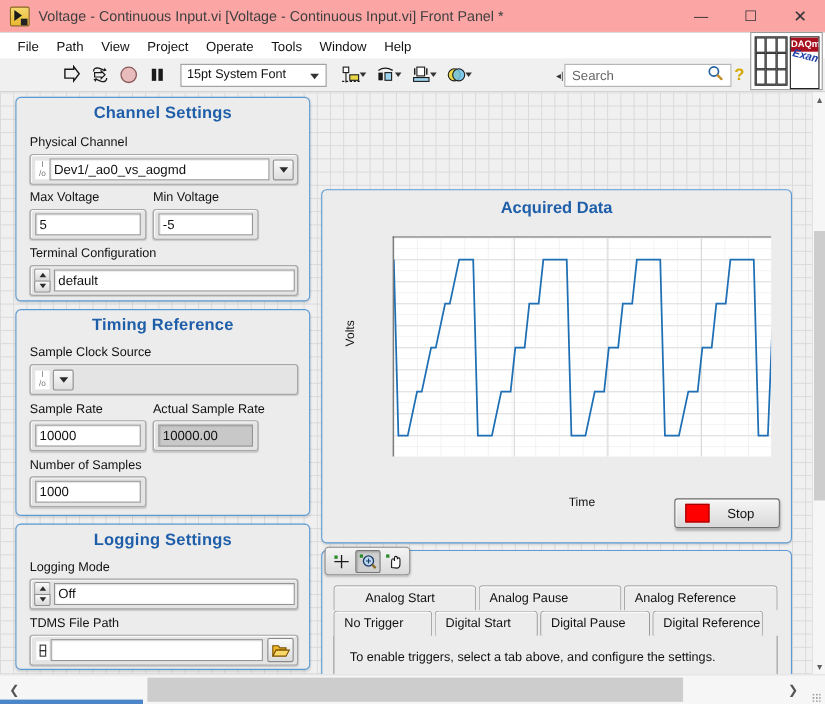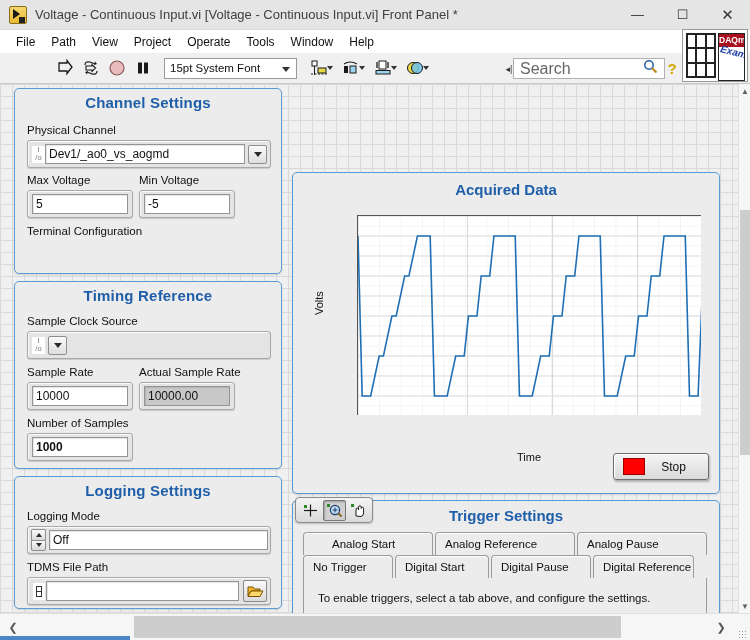--- a/index.html
+++ b/index.html
@@ -7,21 +7,21 @@
     width: 750px; height: 640px;
     font-family: "Liberation Sans", sans-serif;
     background: #ffffff;
     overflow: hidden;
   }
   body { position: relative; }
 
   
   .titlebar {
     position: absolute; left: 0; top: 0; width: 750px; height: 30px;
-    background: #e5e5e5;
+    background: #fca5a5;
     border-bottom: 1px solid #dcdcdc;
     display: flex; align-items: center;
   }
   .win-icon {
     width: 18px; height: 18px; margin-left: 9px; margin-right: 8px;
     background: linear-gradient(#f5d76e, #e8b830);
     border: 1px solid #8a6d1a; border-radius: 2px;
     position: relative; flex: none;
   }
   .win-icon::before {
@@ -94,21 +94,21 @@
     border-left: 3.5px solid transparent;
     border-right: 3.5px solid transparent;
     border-top: 4.5px solid #333;
   }
   .search-box {
     position: absolute; left: 513px; top: 5px;
     width: 152px; height: 21px;
     background: #fff; border: 1px solid #b0b0b0;
     display: flex; align-items: center;
   }
-  .search-box .txt { font-size: 16px; color: #666; padding-left: 6px; flex:1;}
+  .search-box .txt { font-size: 12px; color: #666; padding-left: 6px; flex:1;}
   .sep-handle {
     position: absolute; left: 505px; top: 8px;
     width: 8px; height: 15px;
     display:flex;align-items:center;justify-content:center;
     font-size: 9px; color:#333;
   }
   .help-q {
     position: absolute; left: 662px; top: 5px; width: 20px; height: 21px;
     font-size: 15px; color: #d4a800; font-weight: bold;
     display: flex; align-items: center; justify-content: center;
@@ -541,20 +541,31 @@
     <div class="ctl-frame" style="left:12px; top:101px; width:106px; height:28px;">
       <div class="txtfield" style="margin:0 2px;">5</div>
     </div>
 
     <div class="fld-label" style="left:124px; top:85px;">Min Voltage</div>
     <div class="ctl-frame" style="left:124px; top:101px; width:96px; height:28px;">
       <div class="txtfield" style="margin:0 2px;">-5</div>
     </div>
 
     <div class="fld-label" style="left:12px; top:136px;">Terminal Configuration</div>
+    <div class="ctl-frame" style="left:12px; top:152px; width:244px; height:28px;">
+      <div class="spinner">
+        <div>
+            <span class="spin-up"></span>
+          </div>
+        <div>
+            <span class="spin-dn"></span>
+          </div>
+      </div>
+      <div class="txtfield">default</div>
+    </div>
   </div>
 
   <div class="groupbox" style="left:14px; top:197px; width:268px; height:188px;">
     <div class="gb-title">Timing Reference</div>
 
     <div class="fld-label" style="left:12px; top:33px;">Sample Clock Source</div>
     <div class="ctl-frame" style="left:12px; top:49px; width:244px; height:28px;">
       <div class="io-icon">I<br>/o</div>
       <div class="combo-arrow">
           <i></i>
@@ -566,21 +577,21 @@
       <div class="txtfield" style="margin:0 2px;">10000</div>
     </div>
 
     <div class="fld-label" style="left:124px; top:84px;">Actual Sample Rate</div>
     <div class="ctl-frame indicator" style="left:124px; top:100px; width:96px; height:28px;">
       <div class="txtfield" style="margin:0 2px;">10000.00</div>
     </div>
 
     <div class="fld-label" style="left:12px; top:135px;">Number of Samples</div>
     <div class="ctl-frame" style="left:12px; top:151px; width:106px; height:28px;">
-      <div class="txtfield" style="margin:16px 2px;font-weight:bold;">1000</div>
+      <div class="txtfield" style="margin:16px 2px;">1000</div>
     </div>
   </div>
 
   <div class="groupbox" style="left:14px; top:392px; width:268px; height:133px;">
     <div class="gb-title">Logging Settings</div>
 
     <div class="fld-label" style="left:12px; top:33px;">Logging Mode</div>
     <div class="ctl-frame" style="left:12px; top:49px; width:244px; height:28px;">
       <div class="spinner">
         <div>
@@ -712,26 +723,25 @@
         </svg>
       </div>
       <div class="pal-btn">
         <svg width="17" height="15" viewBox="0 0 17 15">
           <rect x="1" y="1" width="3" height="3" fill="#2a8a2a"></rect>
           <path d="M6 13 L6 7 Q6 5 7.3 5 Q8.6 5 8.6 7 L8.6 4.2 Q8.6 2.8 9.9 2.8 Q11.2 2.8 11.2 4.2 L11.2 5.5 Q11.2 4.2 12.4 4.2 Q13.6 4.2 13.6 5.6 L13.6 10 Q13.6 13 11 13.5 Z" fill="#fff" stroke="#1a1a1a" stroke-width="1"></path>
         </svg>
       </div>
     </div>
 
-    <div class="trigger-title">Trigger Settings</div>
 
     <div class="tab-row" style="top:31px;">
       <div class="tab" style="width:130px;padding-left:28px;">Analog Start</div>
+      <div class="tab" style="width:130px;">Analog Pause</div>
       <div class="tab" style="width:140px;">Analog Reference</div>
-      <div class="tab" style="width:130px;">Analog Pause</div>
     </div>
 
     <div class="tab-row" style="top:54px;">
       <div class="tab active" style="width:90px;">No Trigger</div>
       <div class="tab" style="width:94px;">Digital Start</div>
       <div class="tab" style="width:100px;">Digital Pause</div>
       <div class="tab" style="width:101px;">Digital Reference</div>
     </div>
 
     <div class="tab-body">

